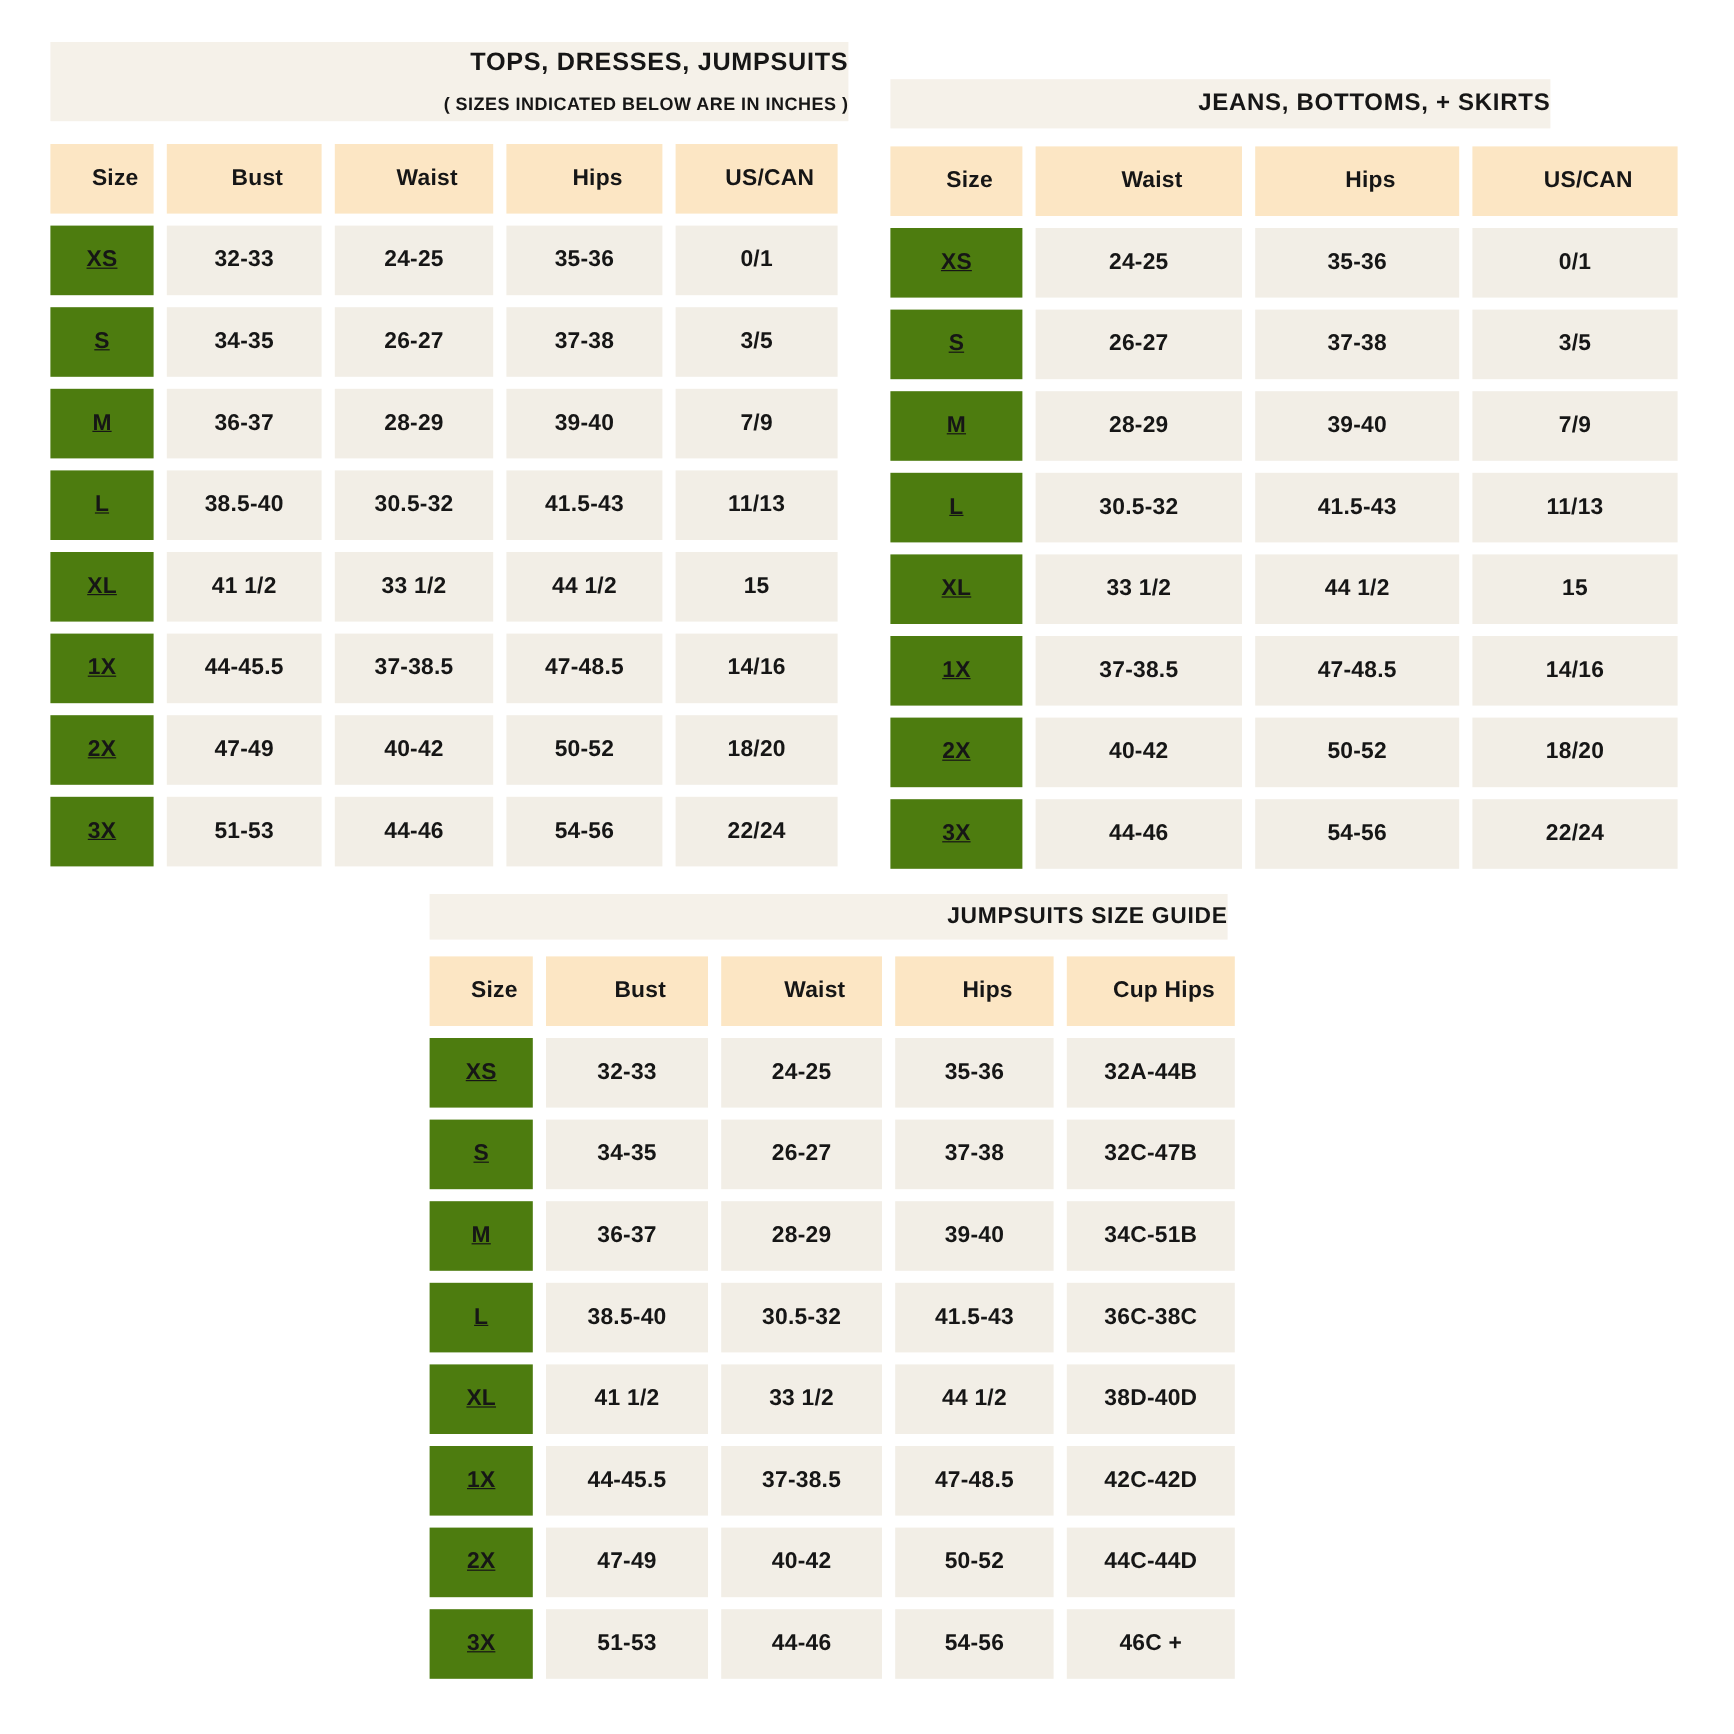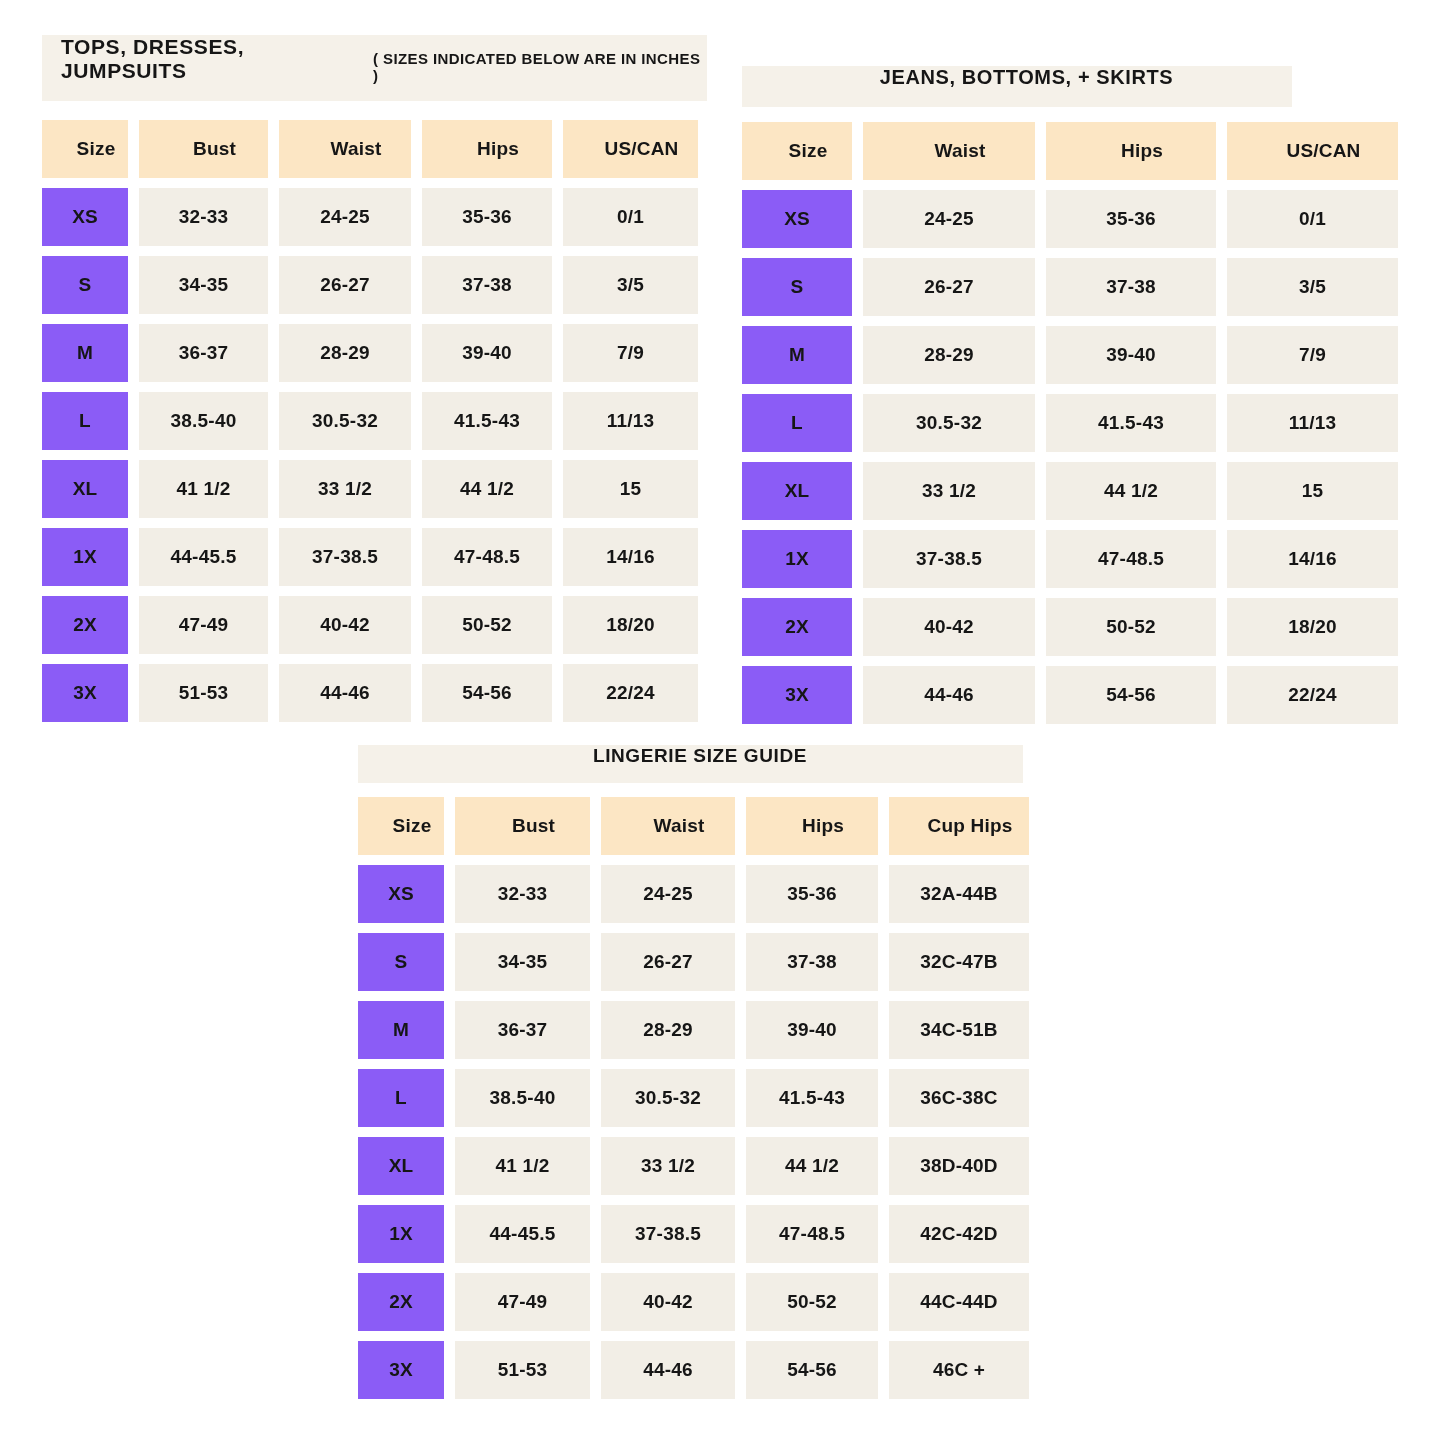--- a/index.html
+++ b/index.html
@@ -14,24 +14,25 @@
     width: 1445px;
     height: 1445px;
     background: #ffffff;
     overflow: hidden;
   }
   .size-table { position: absolute; }
 
   .banner {
     background: #f5f1e9;
     display: flex;
-    flex-direction: row;
+    flex-direction: column;
     justify-content: center;
     padding-left: 19px;
     box-sizing: border-box;
+    text-align: right;
   }
   .banner-title {
     font-weight: bold;
     font-size: 21px;
     letter-spacing: 0.6px;
   }
   .banner-subtitle {
     font-weight: bold;
     font-size: 15px;
     letter-spacing: 0.4px;
@@ -49,21 +50,21 @@
   .cell {
     height: 58px;
     display: flex;
     align-items: center;
     justify-content: center;
     font-weight: bold;
     font-size: 19px;
     letter-spacing: 0.2px;
   }
   .header-cell { background: #fce6c4; padding-left: 22px; }
-  .size-cell   { background: #8b5cf6; }
+  .size-cell   { background: #4d7c0f; text-decoration: underline; }
   .data-cell   { background: #f2eee6; }
 </style>
 </head>
 <body>
 
 <div class="canvas">
 
   <section class="size-table" style="left:42px; top:35px; width:657px;">
     <div class="banner" style="height:66px; width:665px;">
       <div class="banner-title">TOPS, DRESSES, JUMPSUITS</div>
@@ -157,21 +158,21 @@
         <div class="cell data-cell">18/20</div>
         <div class="cell size-cell">3X</div>
         <div class="cell data-cell">44-46</div>
         <div class="cell data-cell">54-56</div>
         <div class="cell data-cell">22/24</div>
       </div>
   </section>
 
   <section class="size-table" style="left:358px; top:745px; width:674px;">
     <div class="banner" style="height:38px; width:665px;">
-      <div class="banner-title" style="font-size:19px;">LINGERIE SIZE GUIDE</div>
+      <div class="banner-title" style="font-size:19px;">JUMPSUITS SIZE GUIDE</div>
     </div>
     <div class="grid grid-lingerie">
         <div class="cell header-cell">Size</div>
         <div class="cell header-cell">Bust</div>
         <div class="cell header-cell">Waist</div>
         <div class="cell header-cell">Hips</div>
         <div class="cell header-cell">Cup Hips</div>
         <div class="cell size-cell">XS</div>
         <div class="cell data-cell">32-33</div>
         <div class="cell data-cell">24-25</div>

